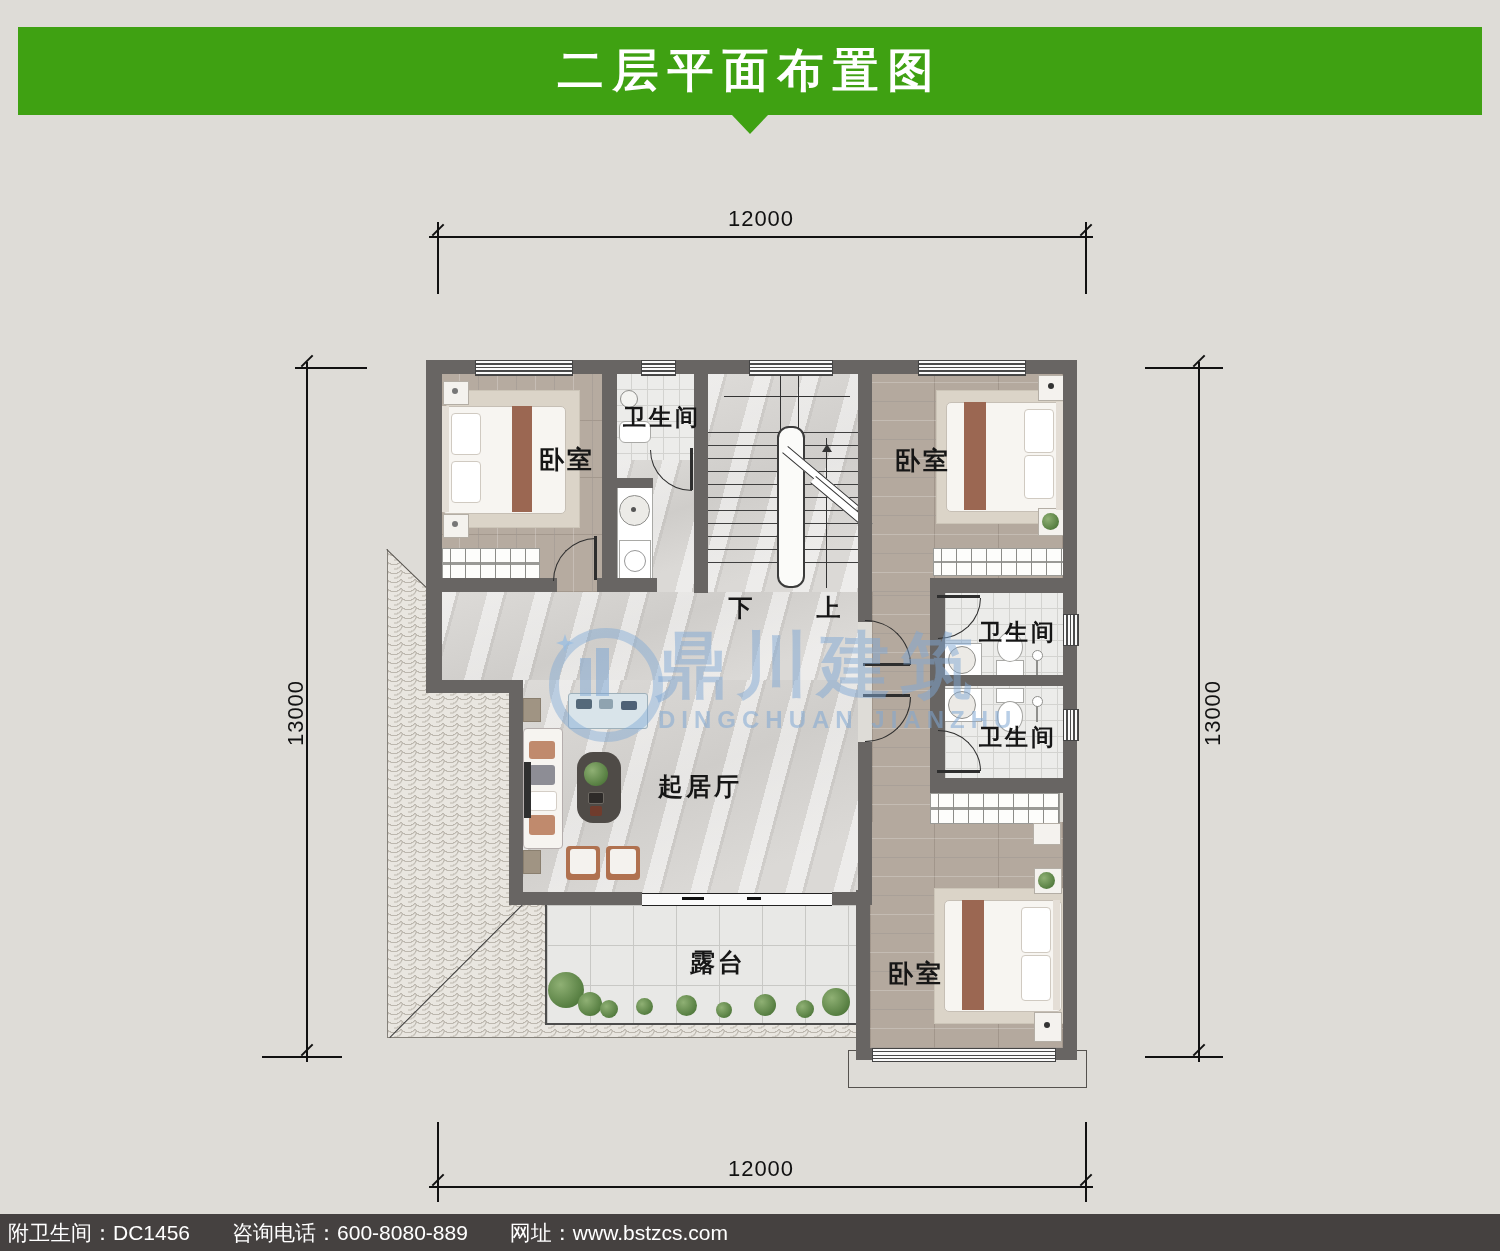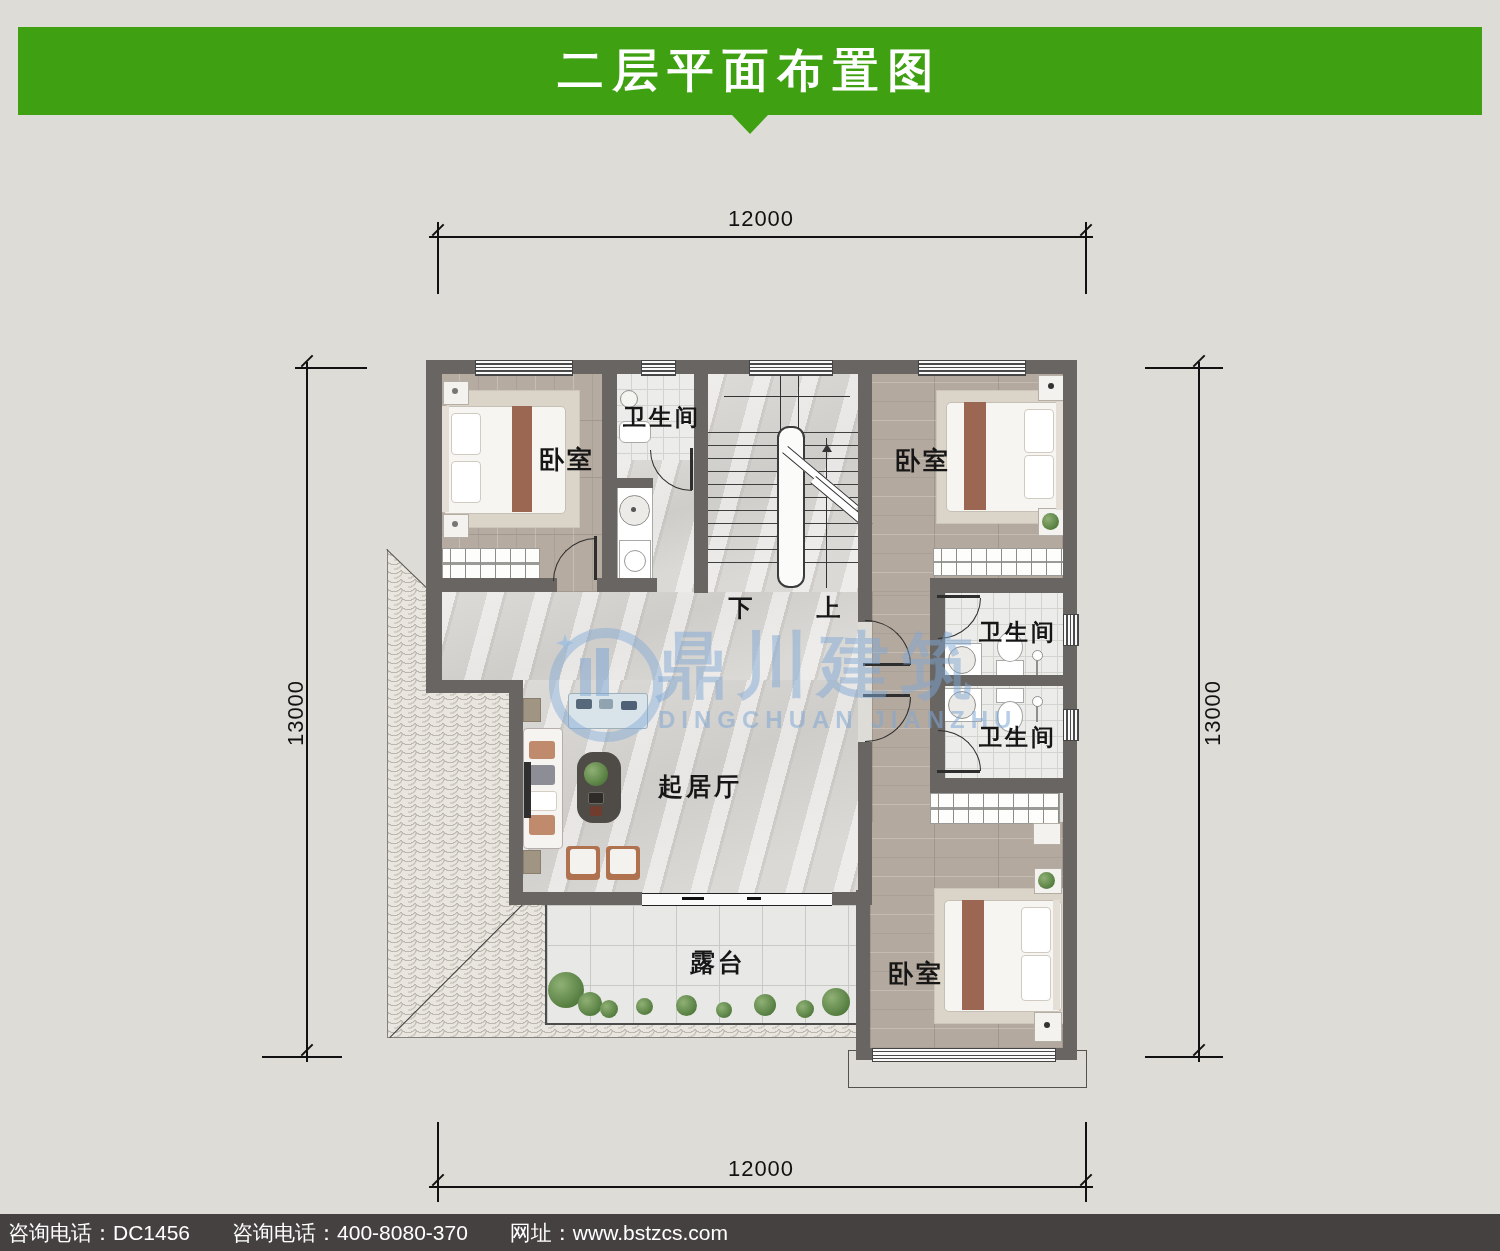--- a/index.html
+++ b/index.html
@@ -304,18 +304,18 @@
   <div class="rlbl" style="left:688px;top:946px;width:60px;">露台</div>
 
   <div class="abs" style="left:549px;top:628px;width:94px;height:94px;border:10px solid rgba(127,168,212,.45);border-radius:50%;z-index:45;"></div>
   <div class="abs" style="left:580px;top:658px;width:11px;height:38px;background:rgba(127,168,212,.5);z-index:45;"></div>
   <div class="abs" style="left:596px;top:648px;width:13px;height:48px;background:rgba(127,168,212,.55);z-index:45;"></div>
   <div class="abs" style="left:556px;top:634px;width:18px;height:18px;background:rgba(150,188,226,.7);clip-path:polygon(50% 0,62% 38%,100% 50%,62% 62%,50% 100%,38% 62%,0 50%,38% 38%);z-index:46;"></div>
   <div class="abs wm" style="left:655px;top:618px;font-size:72px;font-weight:700;letter-spacing:10px;z-index:45;">鼎川建筑</div>
   <div class="abs" style="left:658px;top:706px;font-size:24px;font-weight:700;letter-spacing:6px;color:rgba(127,168,212,.55);z-index:45;">DINGCHUAN JIANZHU</div>
 
   <div class="footer">
-    <span style="margin-left:8px;">咨询电话：DC1456</span>
-    <span style="margin-left:42px;">咨询电话：400-8080-370</span>
+    <span style="margin-left:8px;">附卫生间：DC1456</span>
+    <span style="margin-left:42px;">咨询电话：600-8080-889</span>
     <span style="margin-left:42px;">网址：www.bstzcs.com</span>
   </div>
 
 </div>
 
 </body></html>

